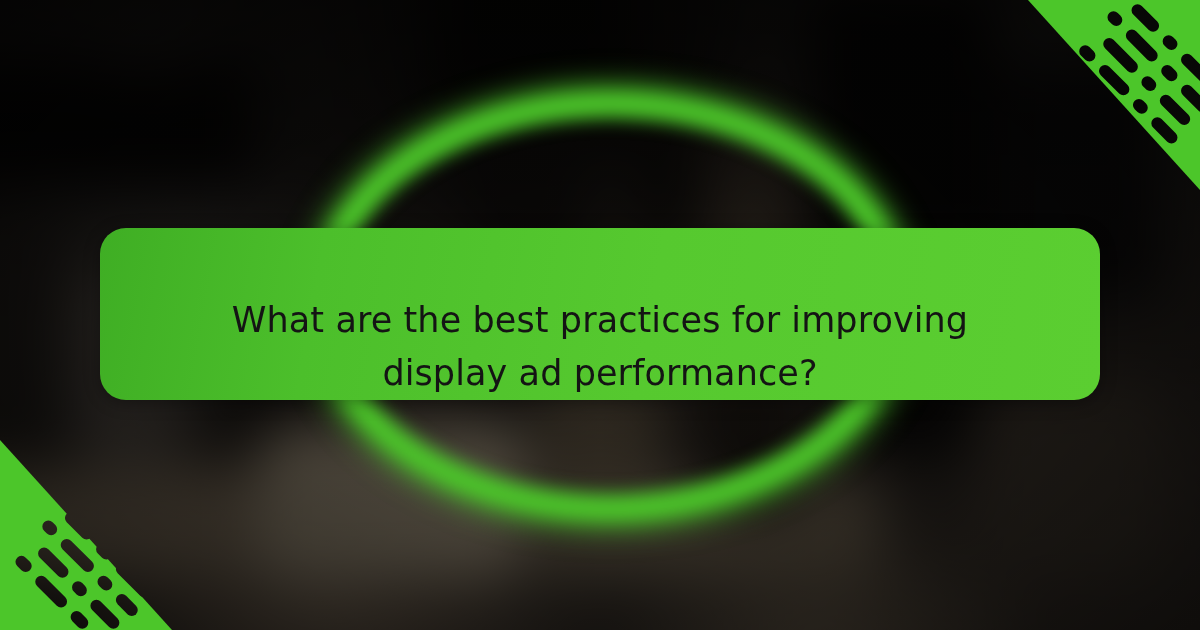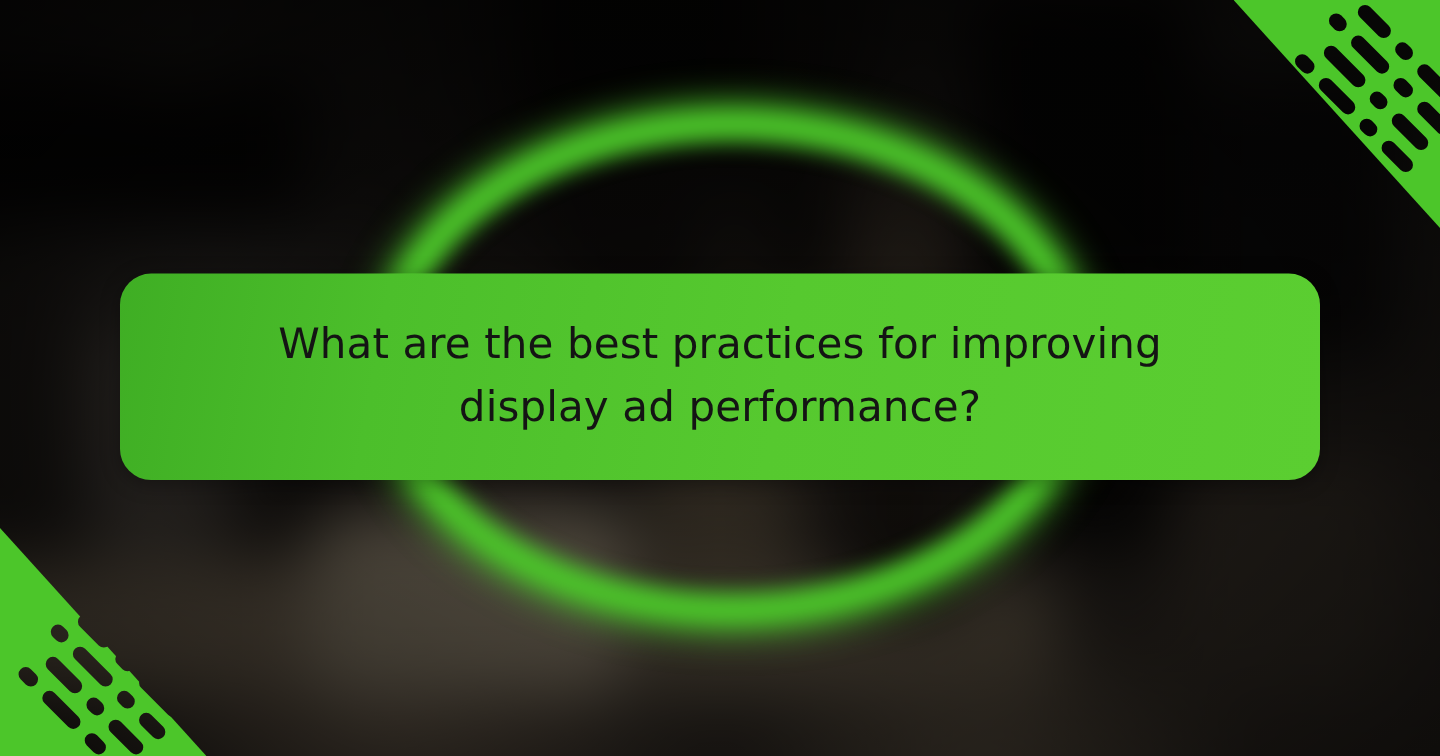--- a/index.html
+++ b/index.html
@@ -82,21 +82,21 @@
 
   
   .card{
     position:absolute;
     left:100px; top:228px;
     width:1000px; height:172px;
     border-radius:26px;
     background:linear-gradient(100deg,#3fae24 0%,#4cbf2b 22%,#56c92f 55%,#5bce31 100%);
     box-shadow:0 3px 16px rgba(0,0,0,0.34);
     display:flex;
-    align-items:center;
+    align-items:flex-end;
     justify-content:center;
     box-sizing:border-box;
     padding:0 56px;
   }
   .card-text{
     color:#141414;
     font-size:35px;
     font-weight:400;
     line-height:1.52;
     text-align:center;

